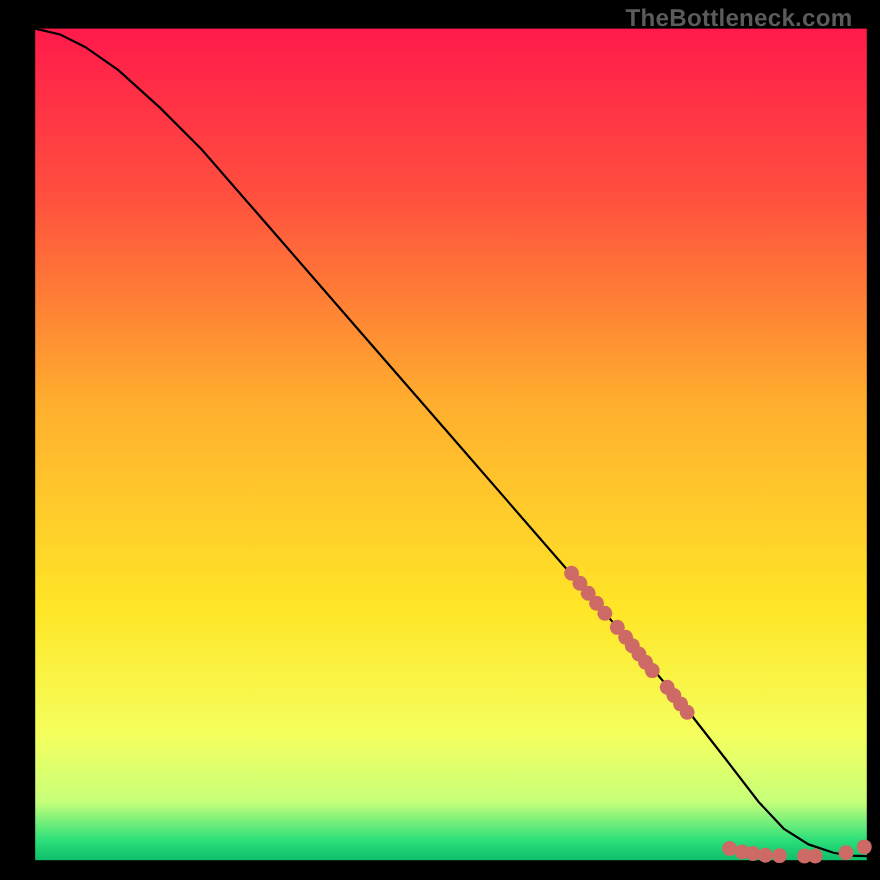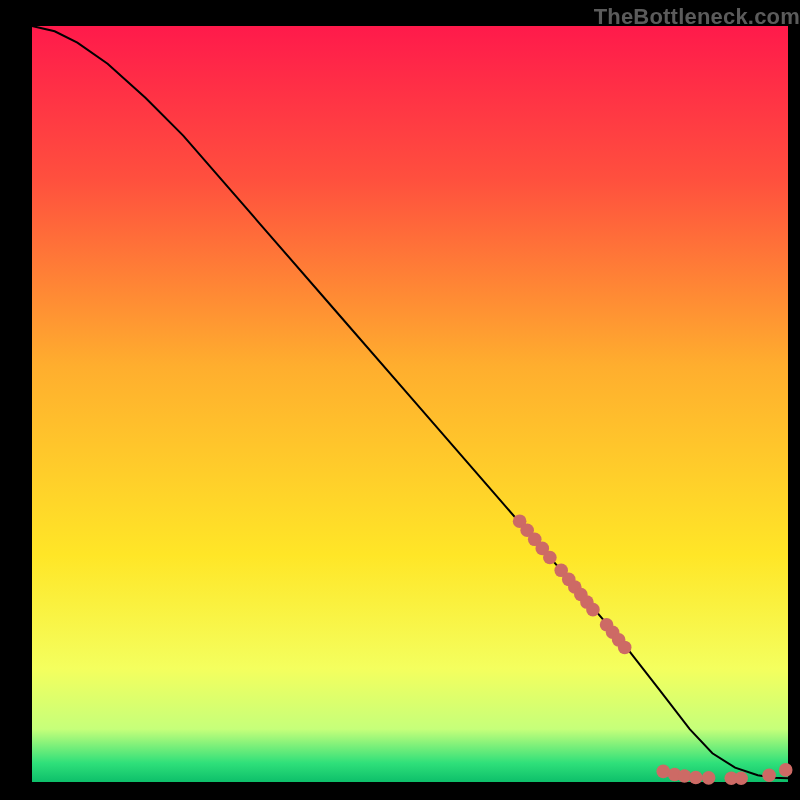--- a/index.html
+++ b/index.html
@@ -21,21 +21,21 @@
     position: absolute;
     left: 0;
     top: 0;
     width: 800px;
     height: 800px;
     display: block;
   }
   .watermark {
     position: absolute;
     top: 4px;
-    right: 0;
+    right: 25px;
     color: #5b5b5b;
     font-size: 22px;
     font-weight: 600;
     letter-spacing: 0.2px;
     pointer-events: none;
     user-select: none;
   }
 </style>
 </head>
 <body>

